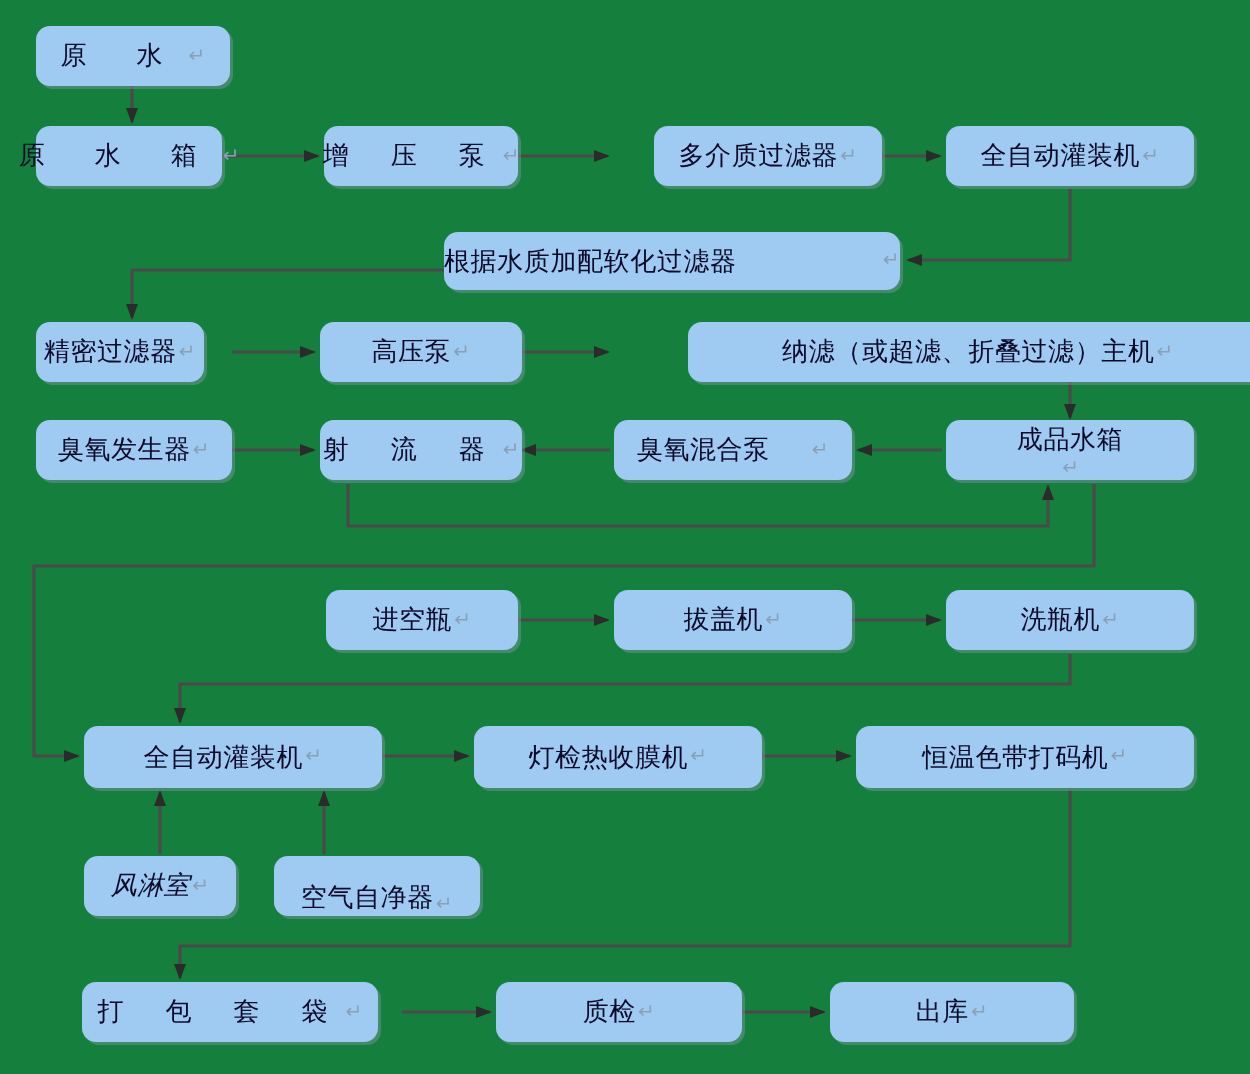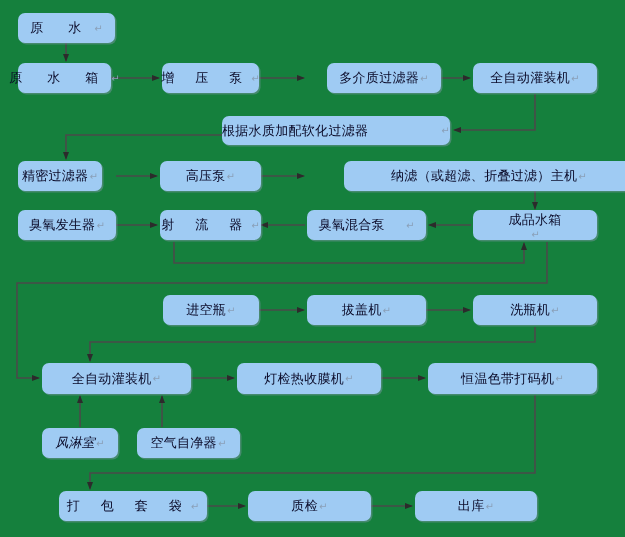--- a/index.html
+++ b/index.html
@@ -198,26 +198,26 @@
   </div>
   <div class="node" style="left:428px; top:363px; width:169px; height:31px;">
     <span>恒温色带打码机</span>
       <span class="pilcrow">↵</span>
   </div>
 
   <div class="node" style="left:42px; top:428px; width:76px; height:30px;font-style:italic;">
     <span>风淋室</span>
       <span class="pilcrow">↵</span>
   </div>
-  <div class="node" style="left:137px; top:428px; width:103px; height:30px;">
+  <div class="node" style="left:137px; top:428px; width:103px; height:30px;align-items:flex-end;">
     <span>空气自净器</span>
       <span class="pilcrow">↵</span>
   </div>
 
-  <div class="node mid-space" style="left:59px; top:491px; width:148px; height:30px;">
+  <div class="node mid-space" style="left:41px; top:491px; width:148px; height:30px;">
     <span>打　包　套　袋</span>
       <span class="pilcrow">↵</span>
   </div>
   <div class="node" style="left:248px; top:491px; width:123px; height:30px;">
     <span>质检</span>
       <span class="pilcrow">↵</span>
   </div>
   <div class="node" style="left:415px; top:491px; width:122px; height:30px;">
     <span>出库</span>
       <span class="pilcrow">↵</span>

